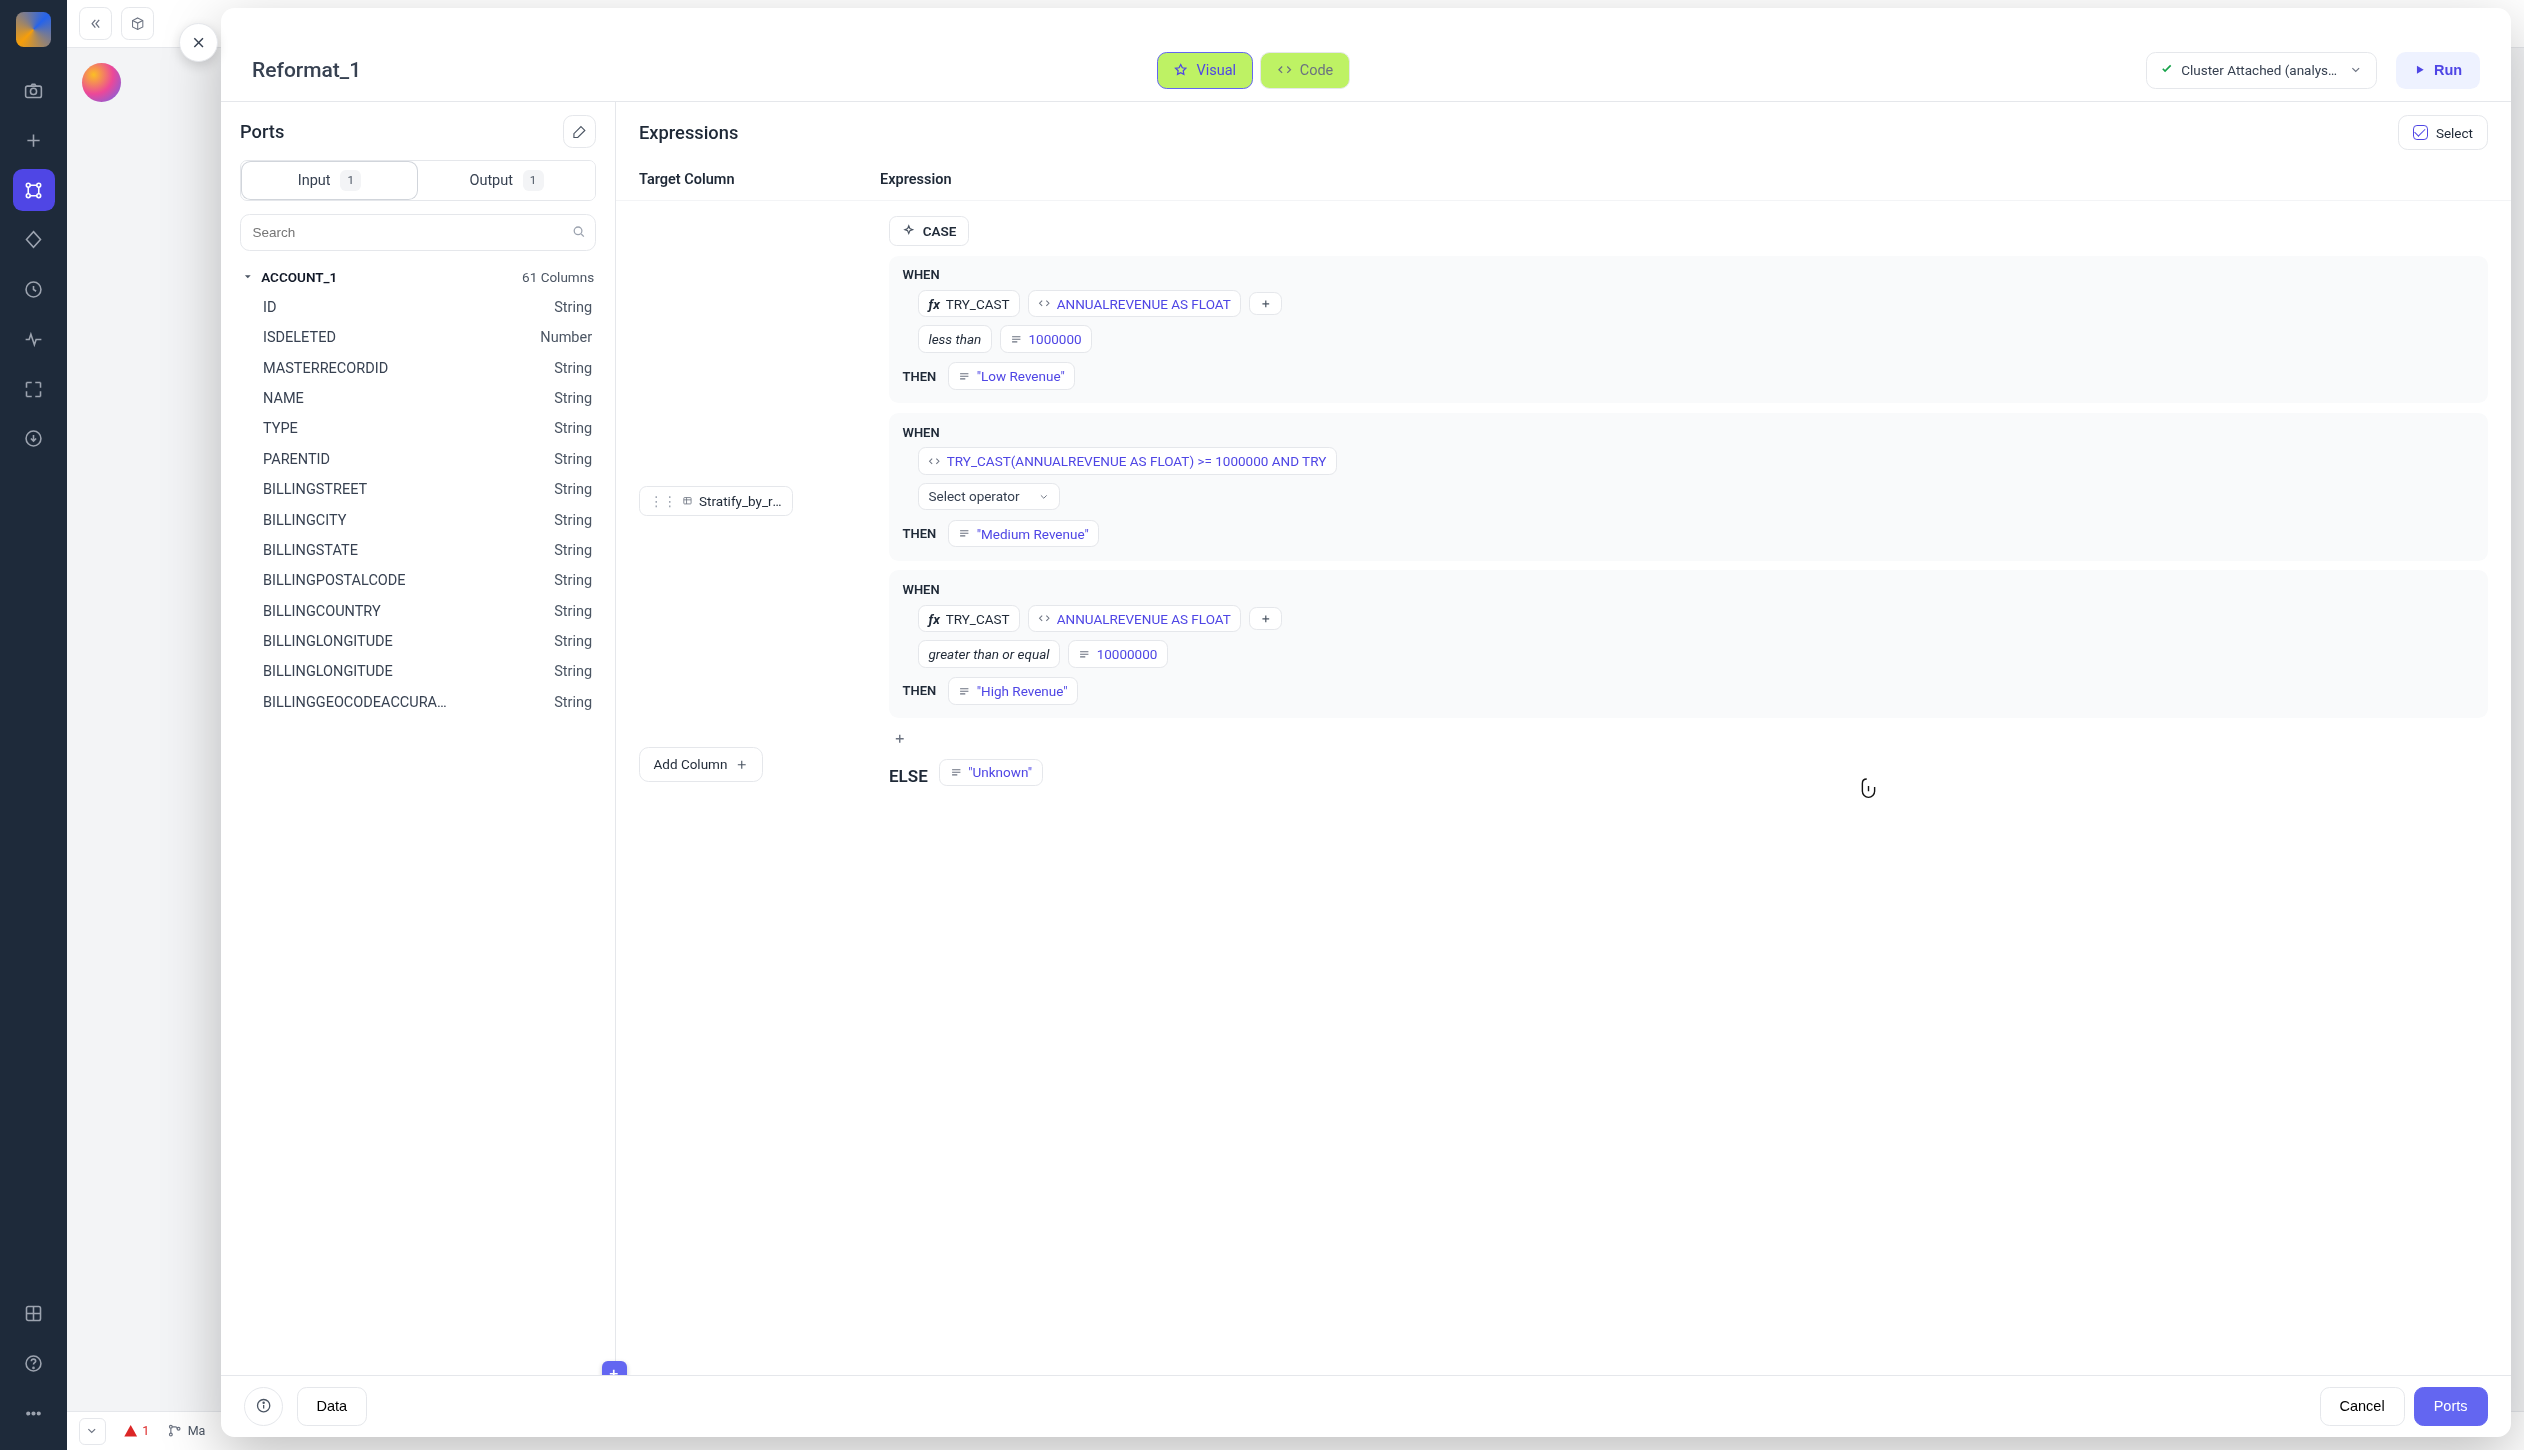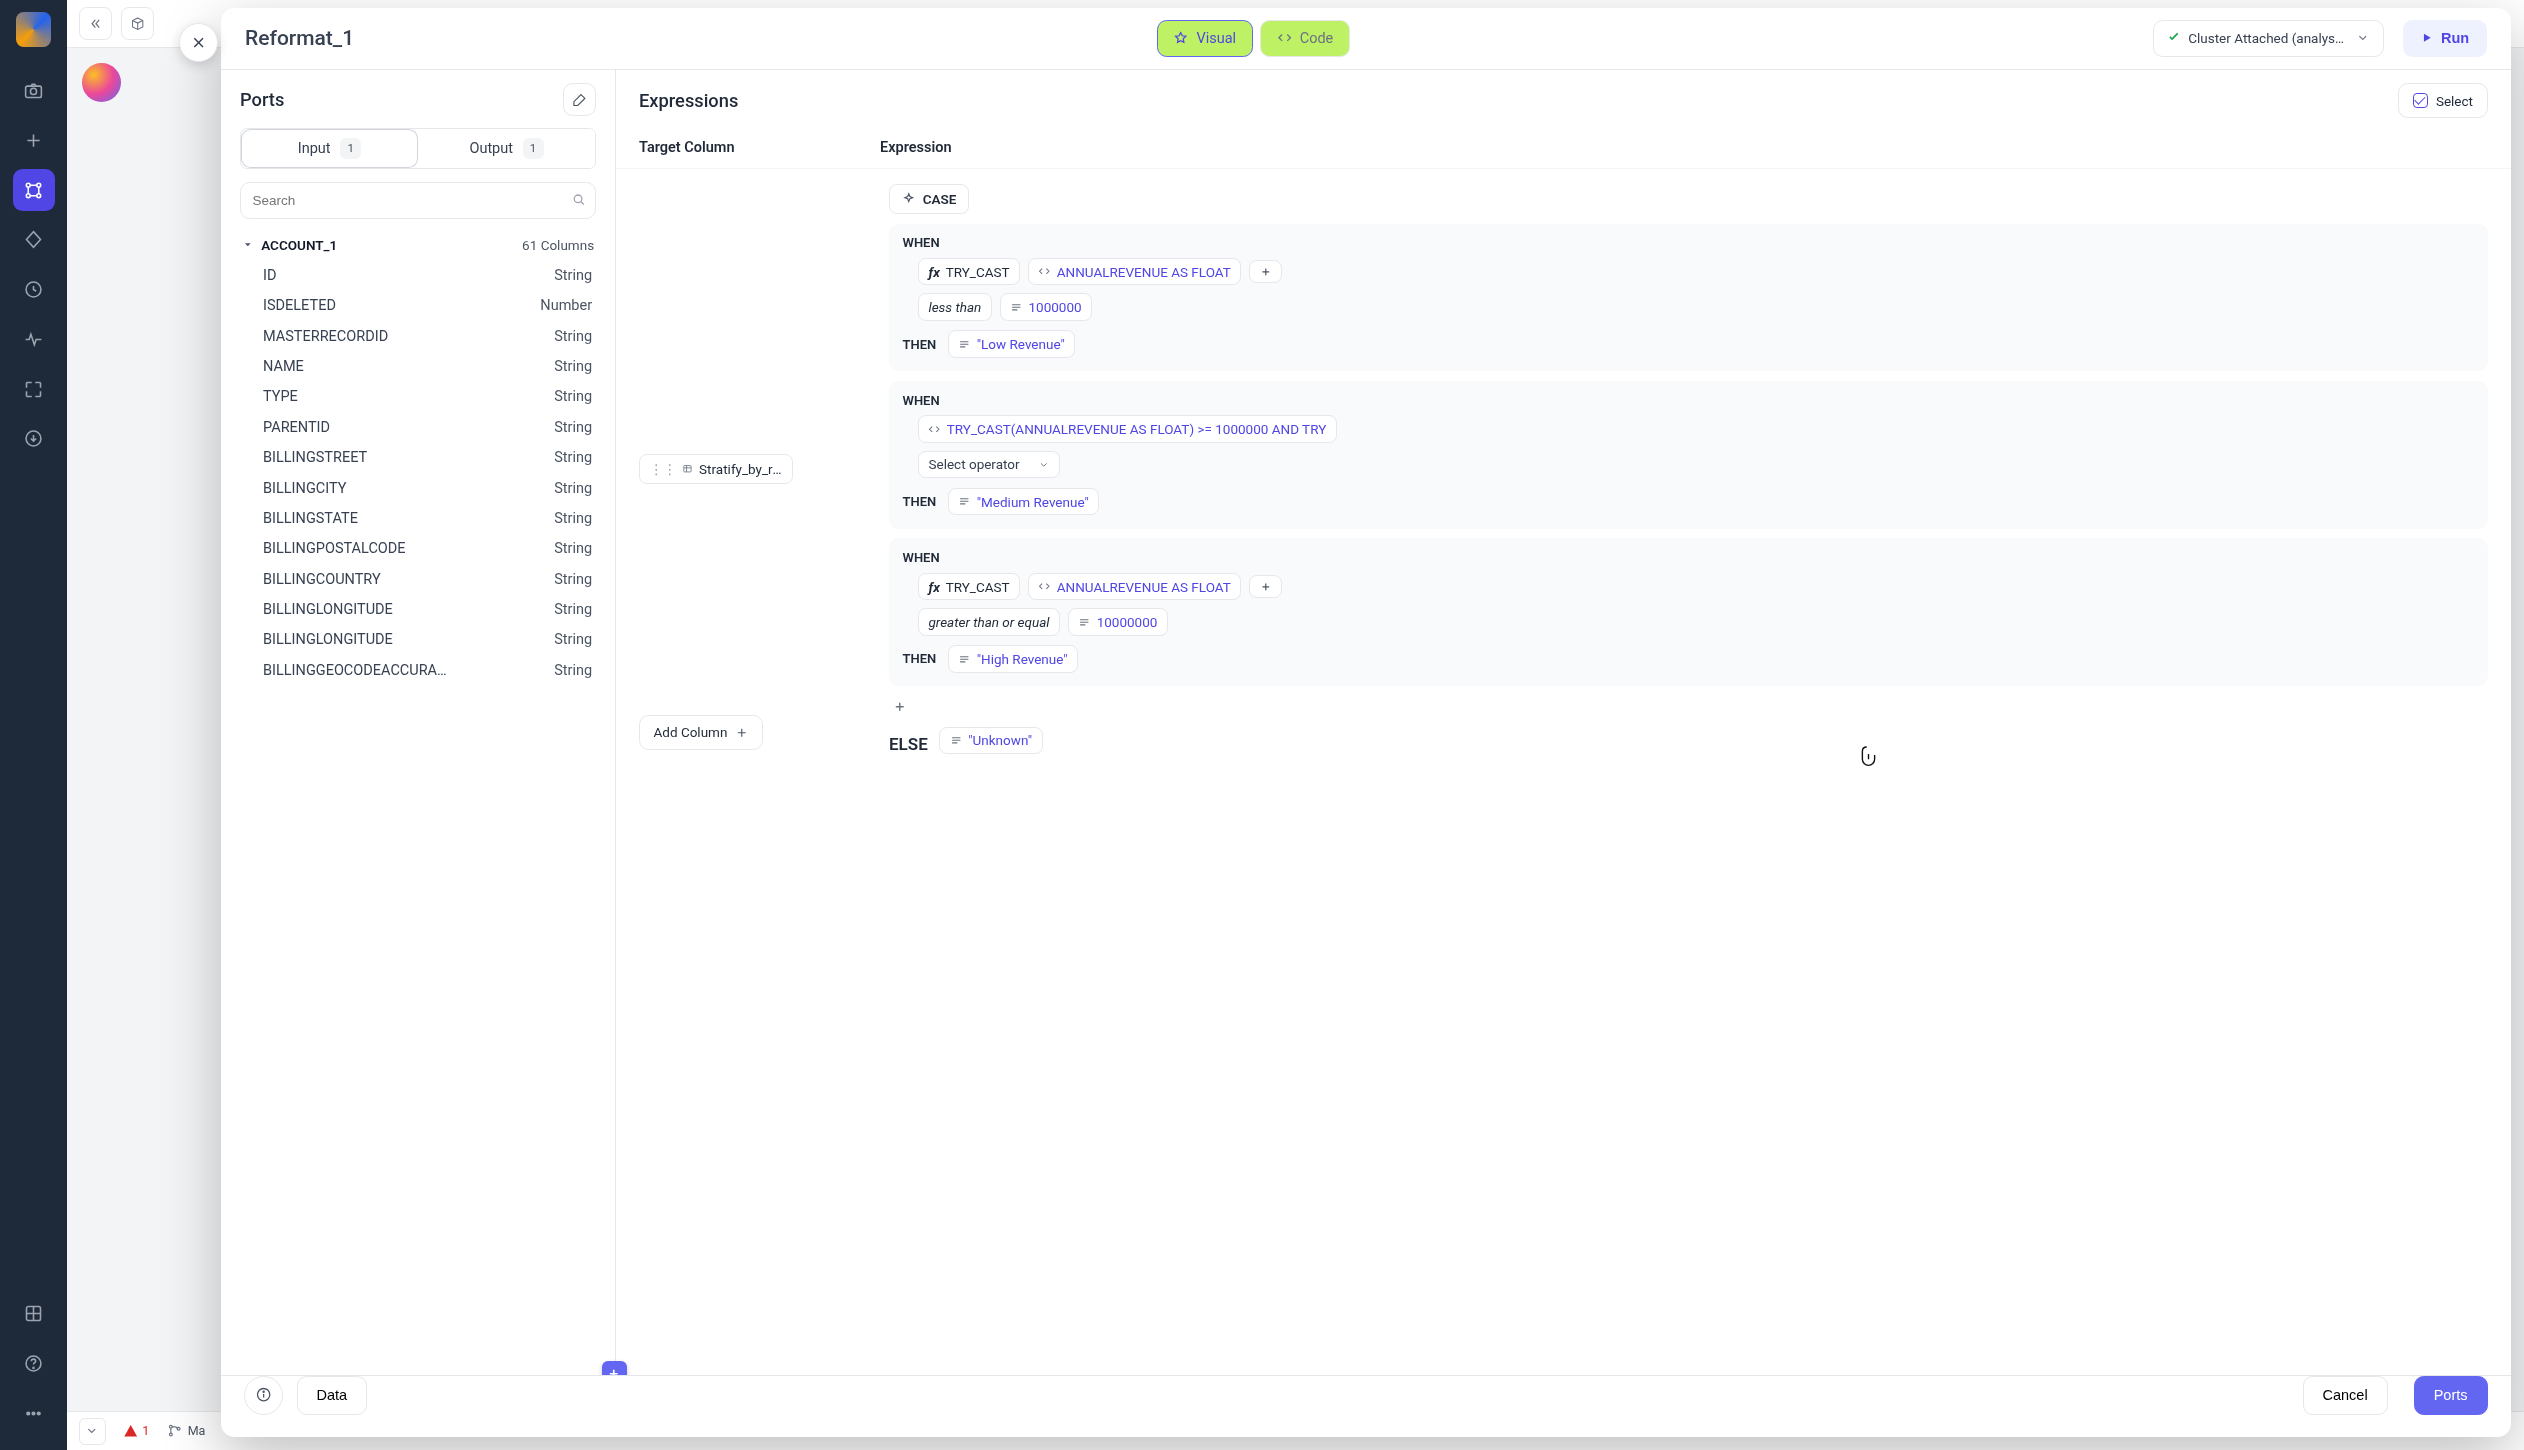--- a/index.html
+++ b/index.html
@@ -69,21 +69,21 @@
     position: absolute; top: 23px; left: 112px;
     width: 39px; height: 39px; border-radius: 50%; background: #fff;
     border: 1px solid #e5e7eb; box-shadow: 0 3.9px 11.6px rgba(0,0,0,.15);
     display: flex; align-items: center; justify-content: center; cursor: pointer;
     z-index: 20;
   }
   .modal-close svg { width: 17.3px; height: 17.3px; stroke: #374151; stroke-width: 2; }
 
   .modal-header {
     height: 62px; border-bottom: 1px solid #e5e7eb;
-    display: flex; align-items: center; padding: 0 24px; gap: 19px;
+    display: flex; align-items: center; padding: 0 31px; gap: 19px; margin-top: 32px;
   }
   .modal-title { font-size: 21px; font-weight: 500; color: #374151; }
   .header-center { flex: 1; display: flex; justify-content: center; }
   .seg-toggle {
     display: inline-flex; gap: 7.7px;
   }
   .seg-btn {
     height: 37px; padding: 0 15.4px; border: 1px solid #e5e7eb; border-radius: 9.6px;
     display: inline-flex; align-items: center; gap: 7.7px; background: #bef264; cursor: pointer;
     font-size: 14.5px; color: #6b7280;
@@ -247,21 +247,21 @@
   .plus-standalone {
     width: 21px; height: 21px; display: flex; align-items: center; justify-content: center;
     color: #6b7280; cursor: pointer; margin: 3.9px 0 9.6px;
   }
 
   .else-row { display: flex; align-items: center; gap: 11.6px; }
   .else-row .else-label { font-weight: 600; font-size: 17px; margin-top: 8px; }
 
   .modal-footer {
     height: 62px; border-top: 1px solid #e5e7eb;
-    display: flex; align-items: flex-start; padding: 0 23px; gap: 26px;
+    display: flex; align-items: center; padding: 0 23px; gap: 9px;
   }
   .footer-left { display: flex; gap: 13.5px; }
   .footer-spacer { flex: 1; }
   .btn {
     height: 39px; padding: 0 19px; border-radius: 9.6px; border: 1px solid #e5e7eb;
     background: #fff; font-size: 14.5px; cursor: pointer;
   }
   .btn.primary { background: #6366f1; color: #fff; border-color: #6366f1; }
   .icon-btn-round {
     width: 39px; height: 39px; border: 1px solid #e5e7eb; border-radius: 50%;

